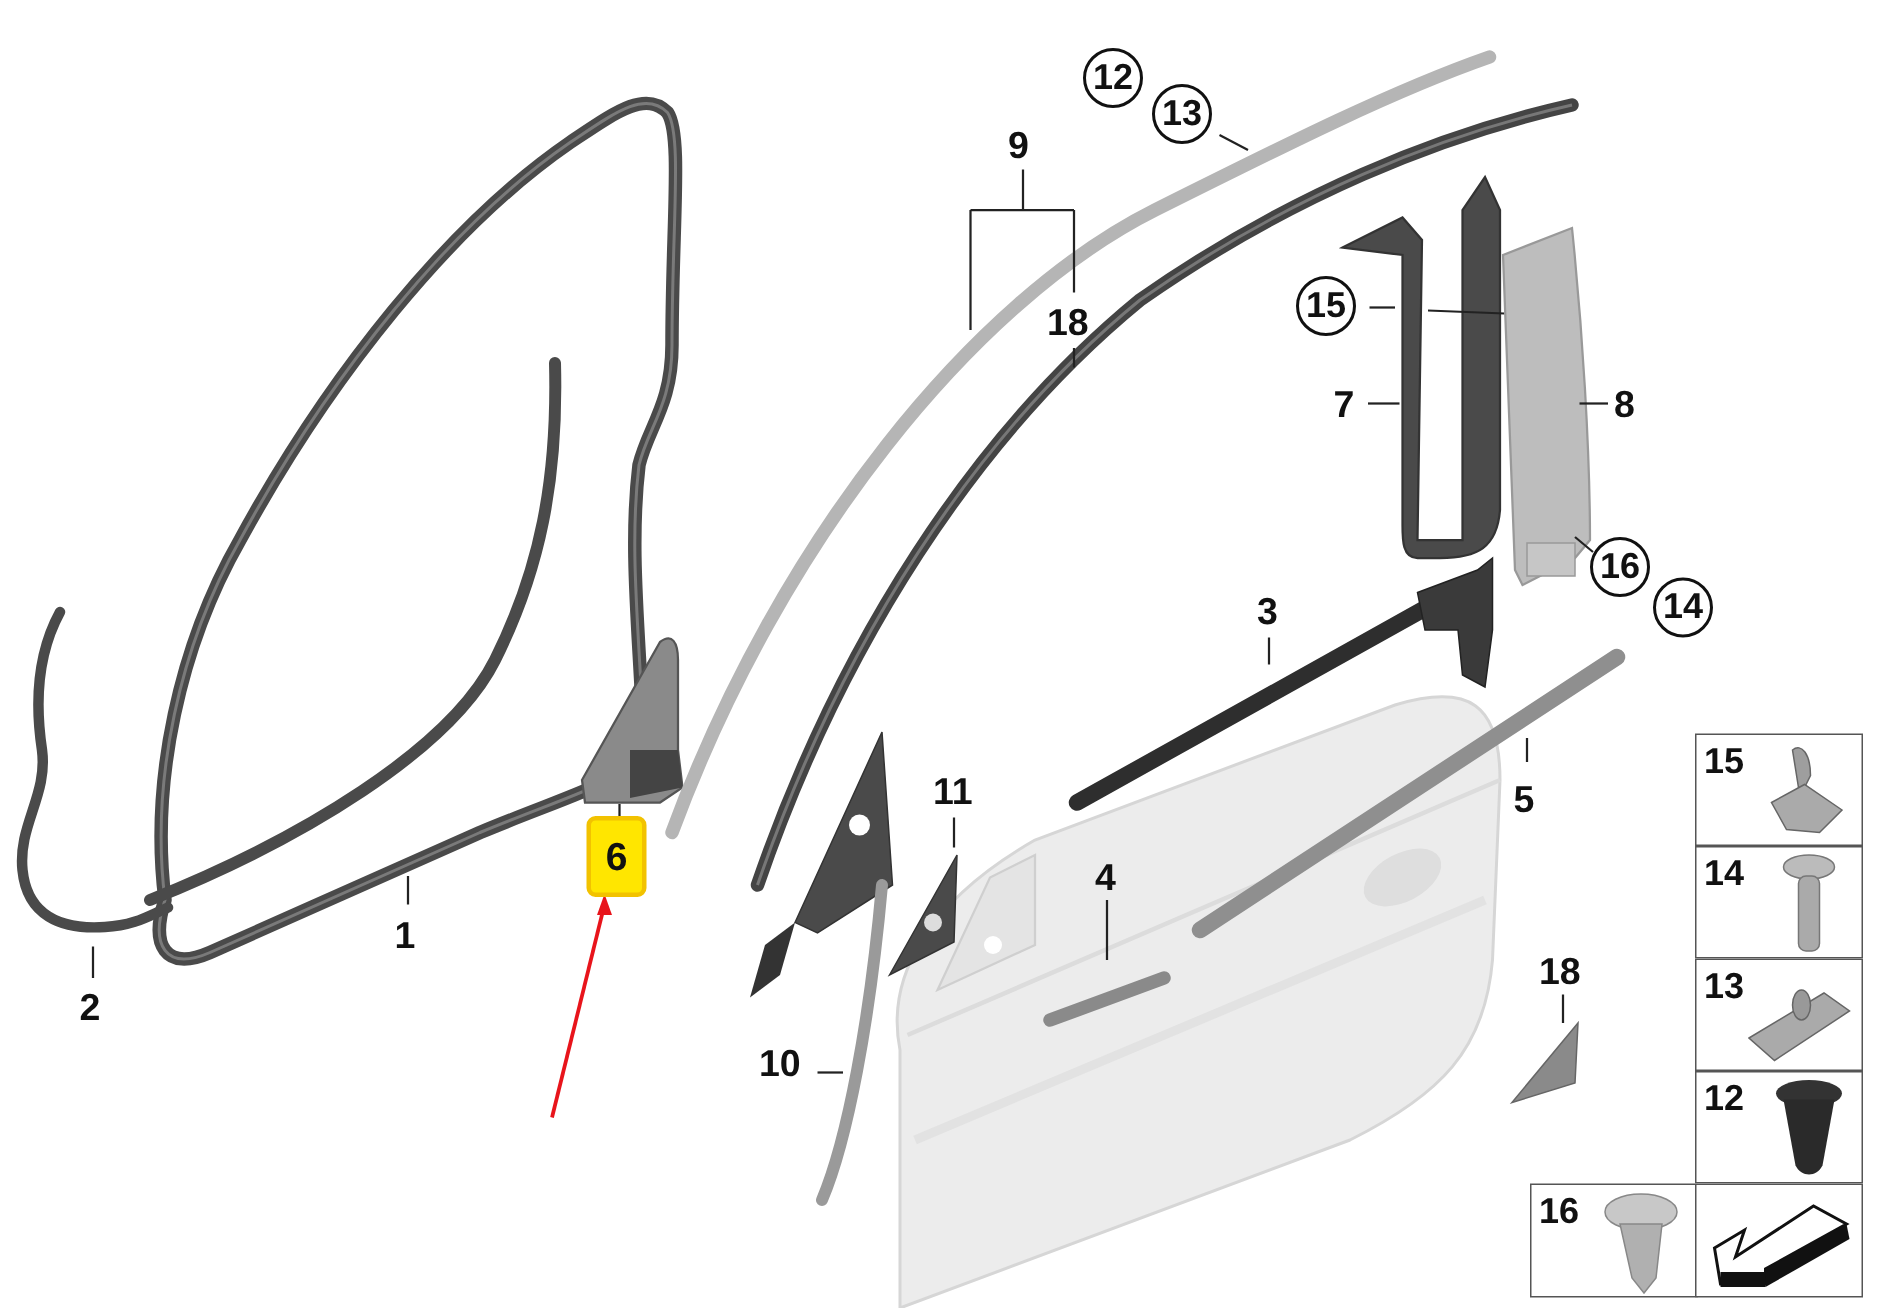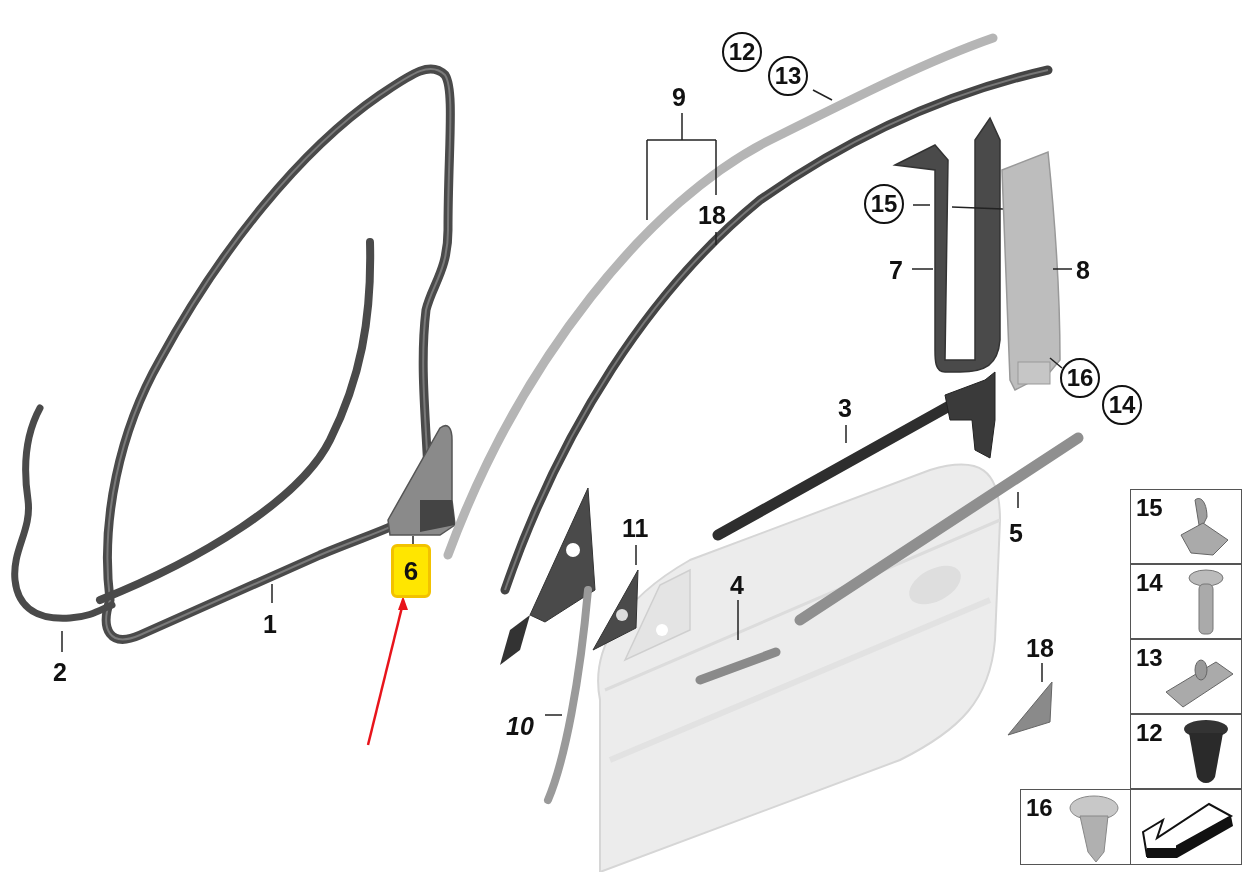--- a/index.html
+++ b/index.html
@@ -128,21 +128,21 @@
 
 <div class="lbl" style="left:263px;top:612px;">1</div>
 <div class="lbl" style="left:53px;top:660px;">2</div>
 <div class="lbl" style="left:838px;top:396px;">3</div>
 <div class="lbl" style="left:730px;top:573px;">4</div>
 <div class="lbl" style="left:1009px;top:521px;">5</div>
 <div class="hl">6</div>
 <div class="lbl" style="left:889px;top:258px;">7</div>
 <div class="lbl" style="left:1076px;top:258px;">8</div>
 <div class="lbl" style="left:672px;top:85px;">9</div>
-<div class="lbl" style="left:506px;top:714px;font-style:italic;">10</div>
+<div class="lbl" style="left:506px;top:697px;">10</div>
 <div class="lbl" style="left:622px;top:516px;">11</div>
 <div class="lbl" style="left:1026px;top:636px;">18</div>
 <div class="lbl" style="left:698px;top:203px;text-align:center;">18</div>
 
 <div class="circ" style="left:722px;top:32px;">12</div>
 <div class="circ" style="left:768px;top:56px;">13</div>
 <div class="circ" style="left:1102px;top:385px;">14</div>
 <div class="circ" style="left:864px;top:184px;">15</div>
 <div class="circ" style="left:1060px;top:358px;">16</div>
 

